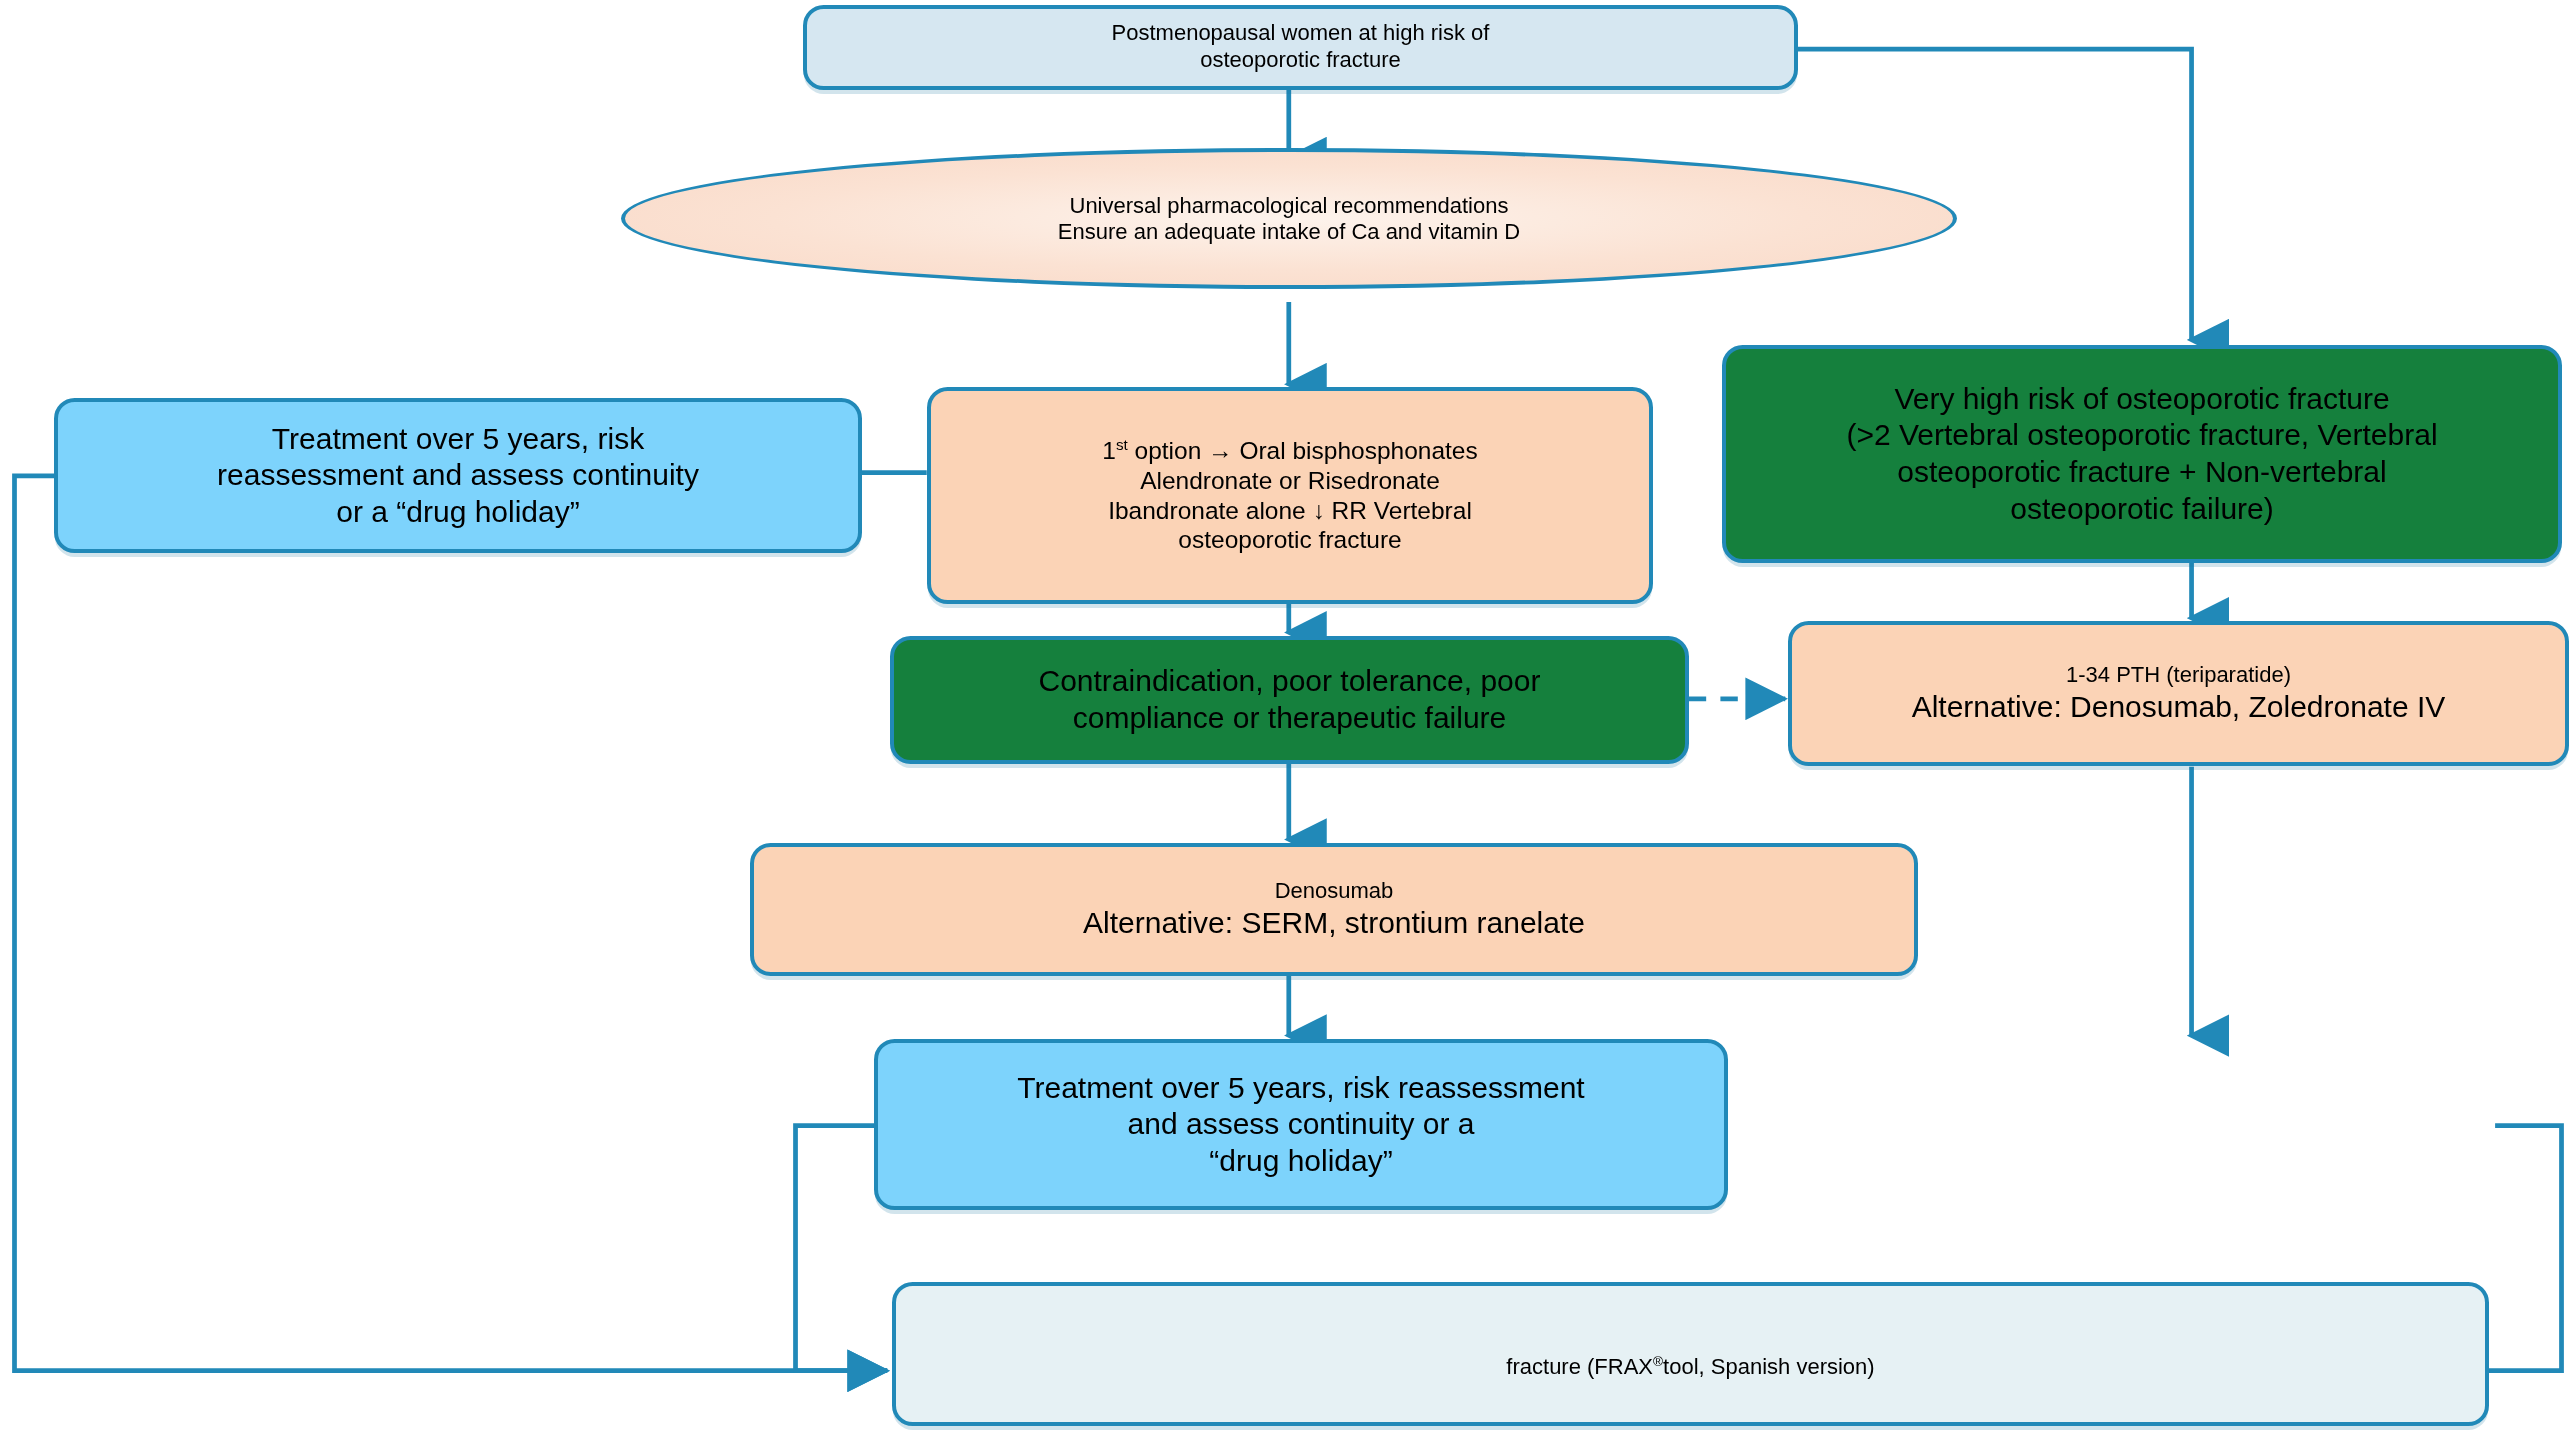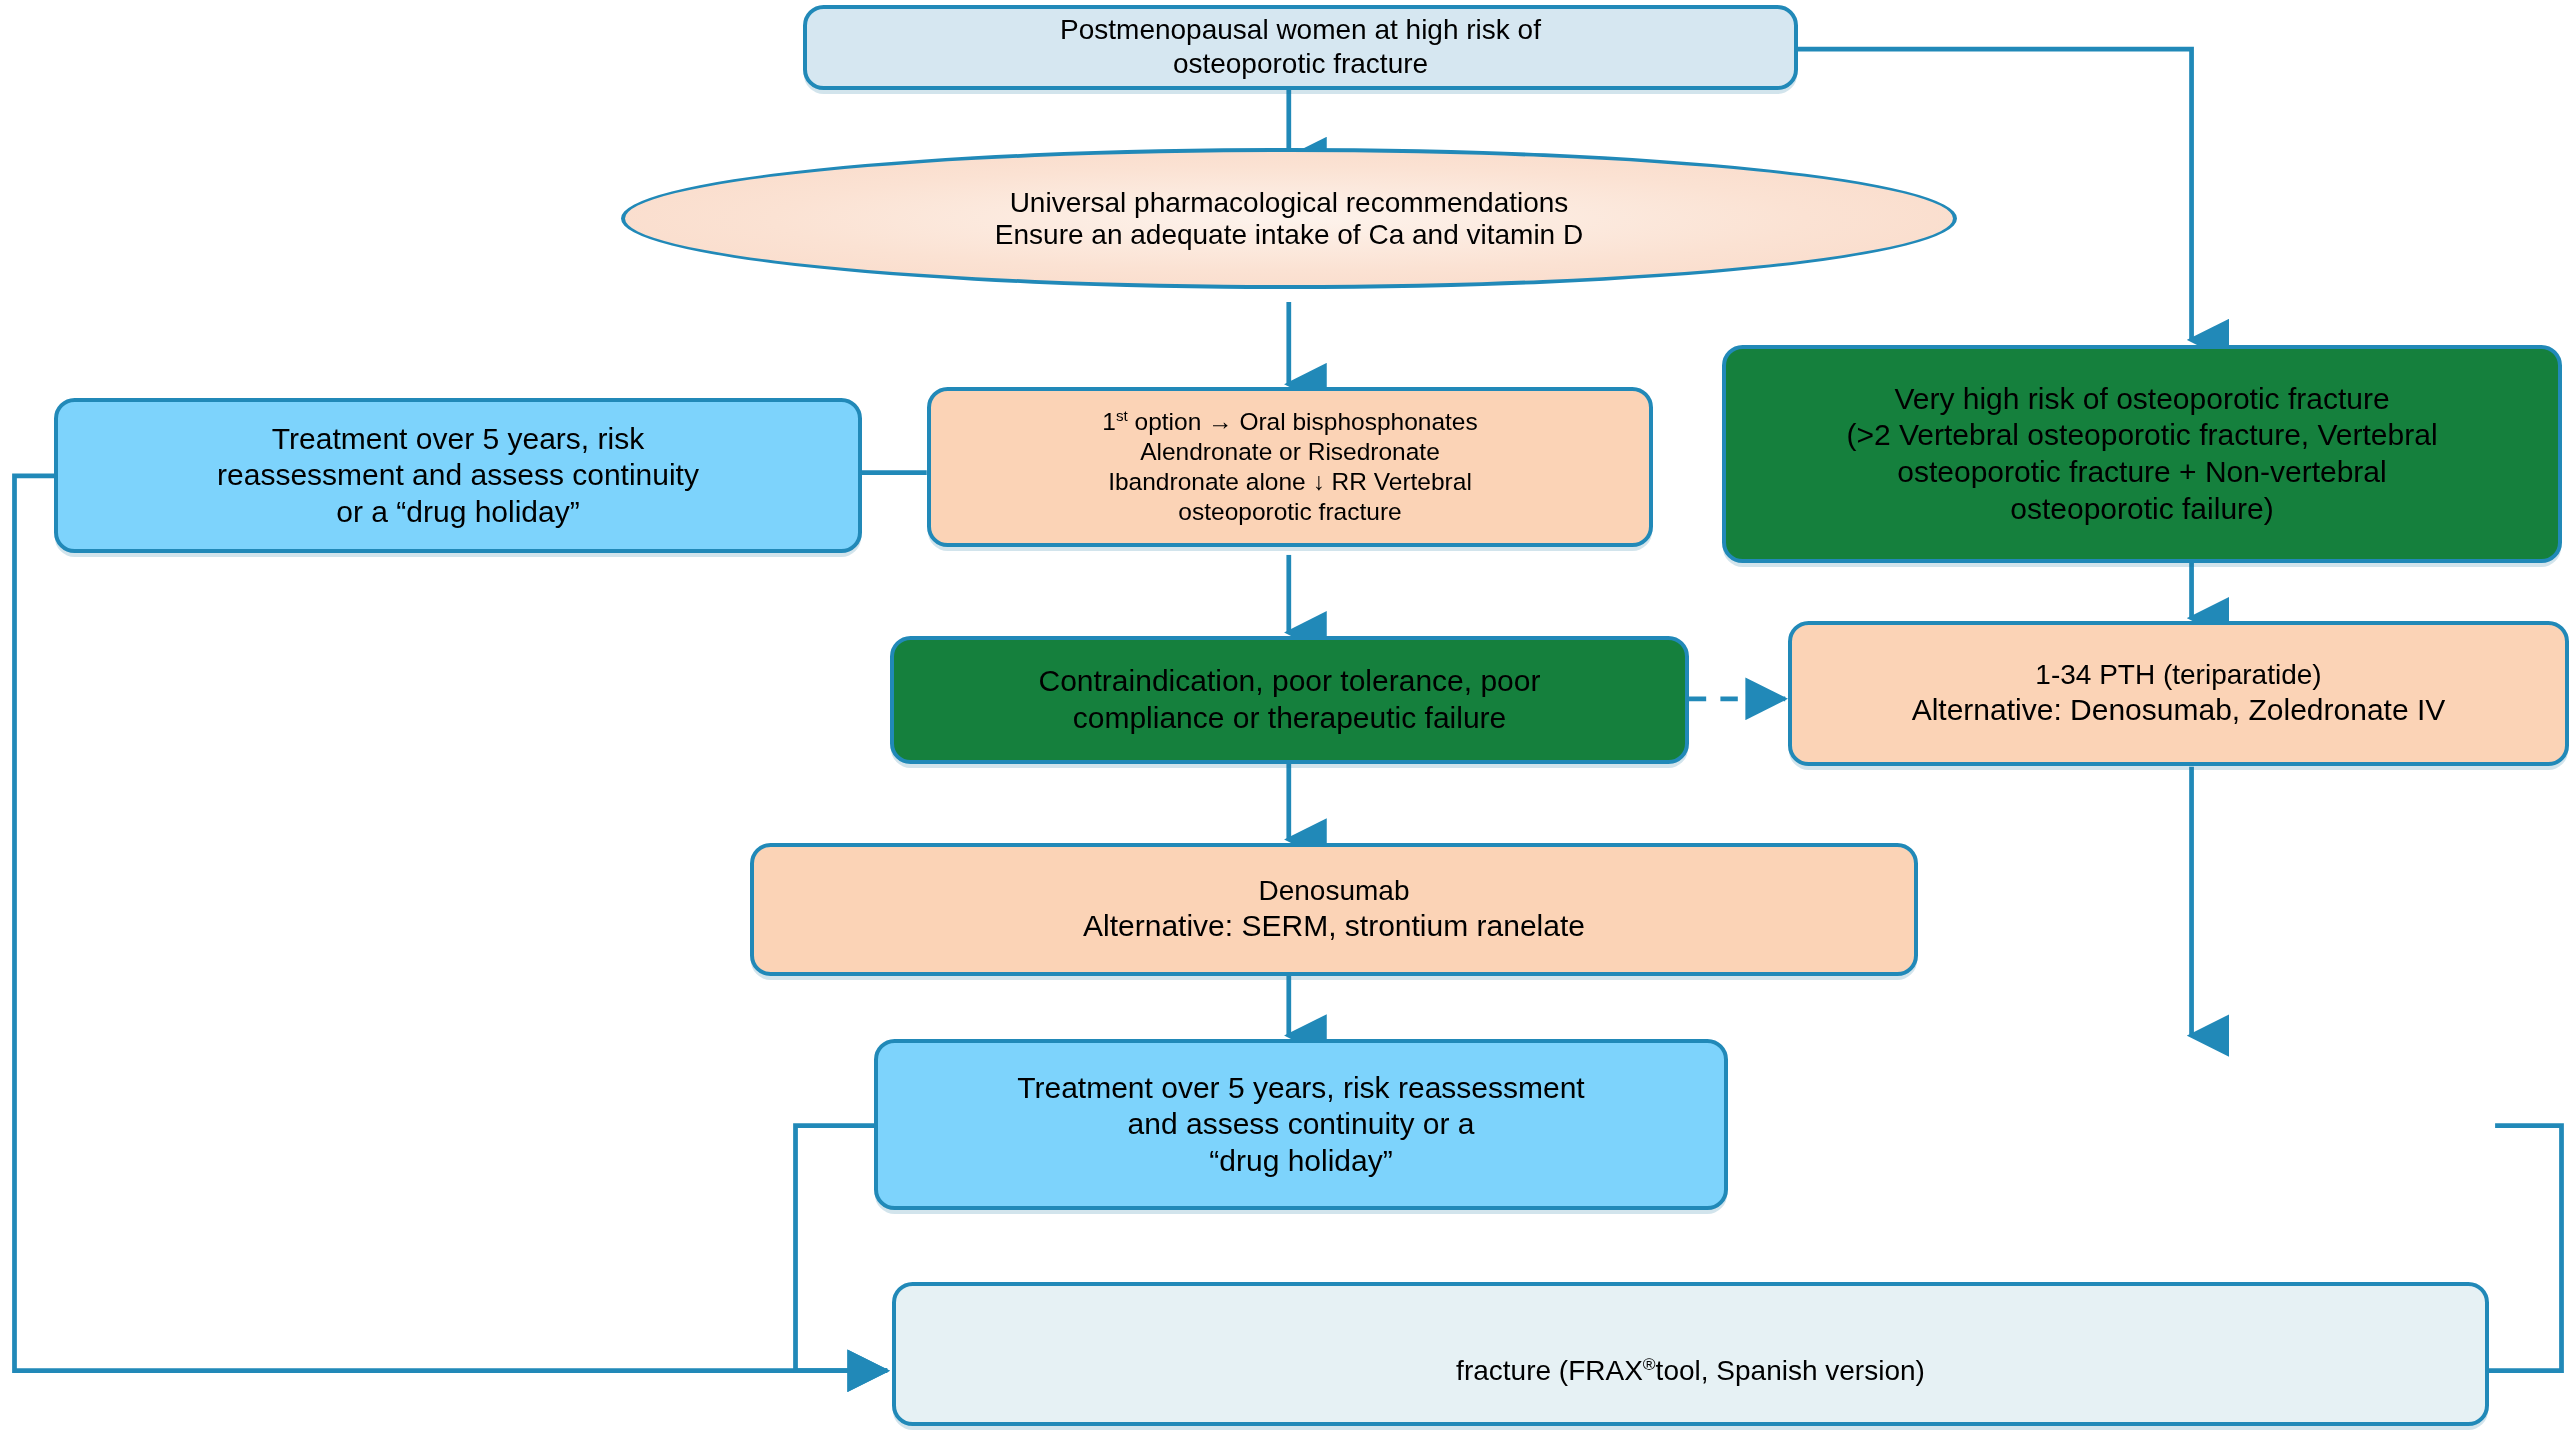--- a/index.html
+++ b/index.html
@@ -17,21 +17,21 @@
   .fill-orange {background:#fbd3b6;}
   .fill-gray   {background:#7dd3fc;}
   .fill-white  {background:#15803d;}
   .fill-paleblue{background:#e6f1f4;}
 
   .ellipse{position:absolute;box-sizing:border-box;display:flex;align-items:center;
            justify-content:center;text-align:center;border:4px solid #2189b8;
            border-radius:50%;
            background:radial-gradient(ellipse at 50% 50%, #fdf3ec 0%, #fbe2d3 55%, #f9d8c6 100%);}
 
-  .fs-big   {font-size:28px;}
+  .fs-big   {font-size:22px;}
   .fs-mid   {font-size:30px;}
   .fs-small {font-size:24.5px;}
   sup{font-size:.62em;vertical-align:super;line-height:0;}
 </style>
 </head>
 <body>
 
 <div id="stage">
 
   <svg id="wires" viewBox="0 0 3258 1833" xmlns="http://www.w3.org/2000/svg">
@@ -84,21 +84,21 @@
     </span>
   </div>
 
   <div class="ellipse fs-big" style="left:621px;top:148px;width:1336px;height:141px;">
     <span class="txt">
       <span>Universal pharmacological recommendations</span><br>
       <span>Ensure an adequate intake of Ca and vitamin D</span>
     </span>
   </div>
 
-  <div class="node rbox fill-orange fs-small" style="left:927px;top:387px;width:726px;height:160px;">
+  <div class="node rbox fill-orange fs-small" style="left:927px;top:387px;width:726px;height:217px;">
     <span class="txt">
       <span><span>1</span><sup>st</sup><span> option → Oral bisphosphonates</span></span><br>
       <span>Alendronate or Risedronate</span><br>
       <span>Ibandronate alone ↓ RR Vertebral</span><br>
       <span>osteoporotic fracture</span>
     </span>
   </div>
 
   <div class="node rbox fill-gray fs-mid" style="left:54px;top:398px;width:808px;height:155px;">
     <span class="txt">

